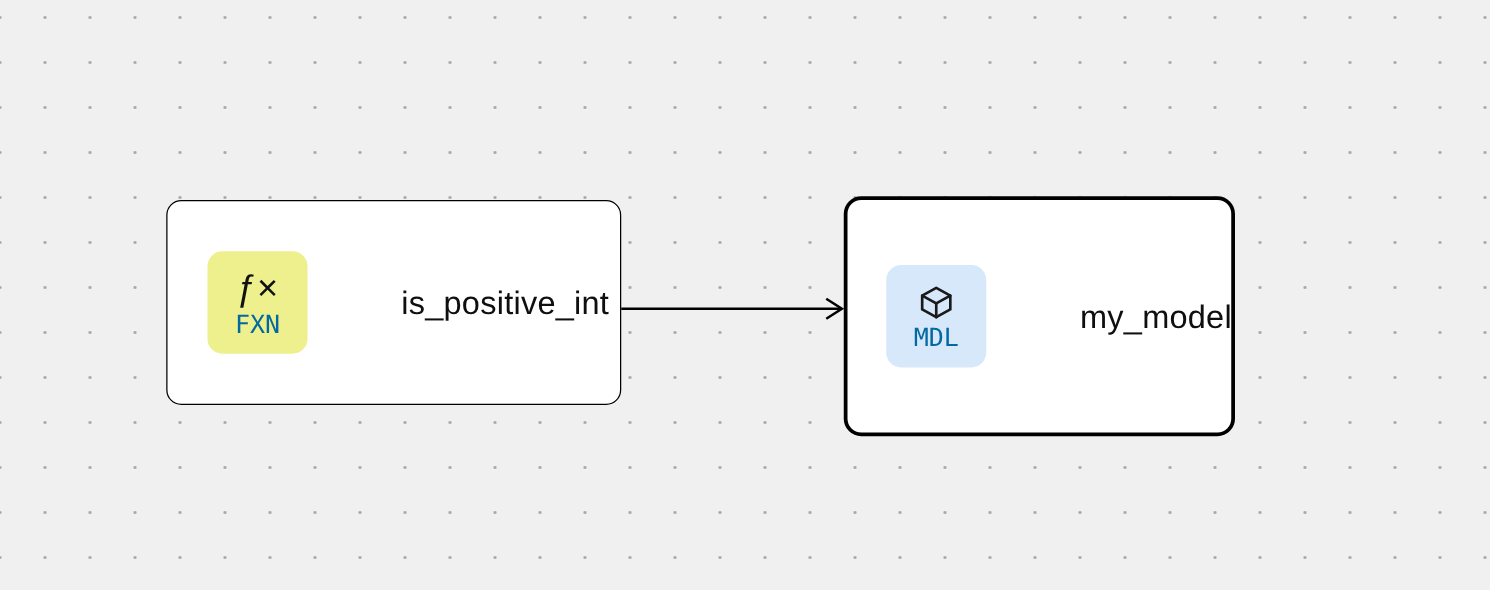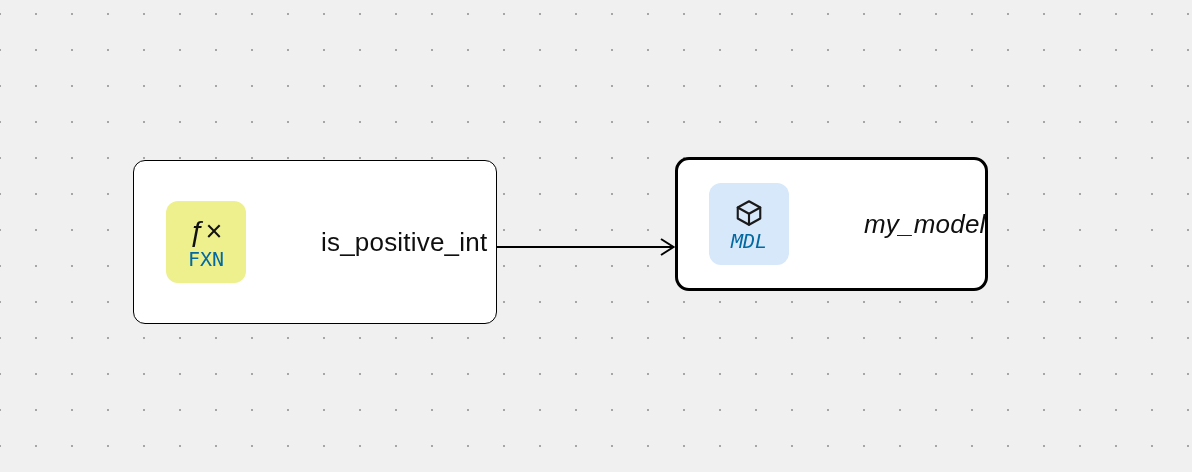--- a/index.html
+++ b/index.html
@@ -42,21 +42,21 @@
     padding-left: 32px;
     gap: 30px;
     cursor: default;
   }
   .node.selected {
     border-width: 3.5px;
     border-radius: 14px;
     padding-left: 31px;
   }
   .node-fxn { left: 133px; top: 160px; width: 364px; height: 164px; }
-  .node-mdl { left: 675px; top: 157px; width: 313px; height: 134px; font-style: italic; }
+  .node-mdl { left: 675px; top: 157px; width: 313px; height: 192px; }
   .badge {
     width: 80px;
     height: 82px;
     border-radius: 12px;
     display: flex;
     flex-direction: column;
     align-items: center;
     justify-content: center;
     flex: 0 0 auto;
     color: #111111;

